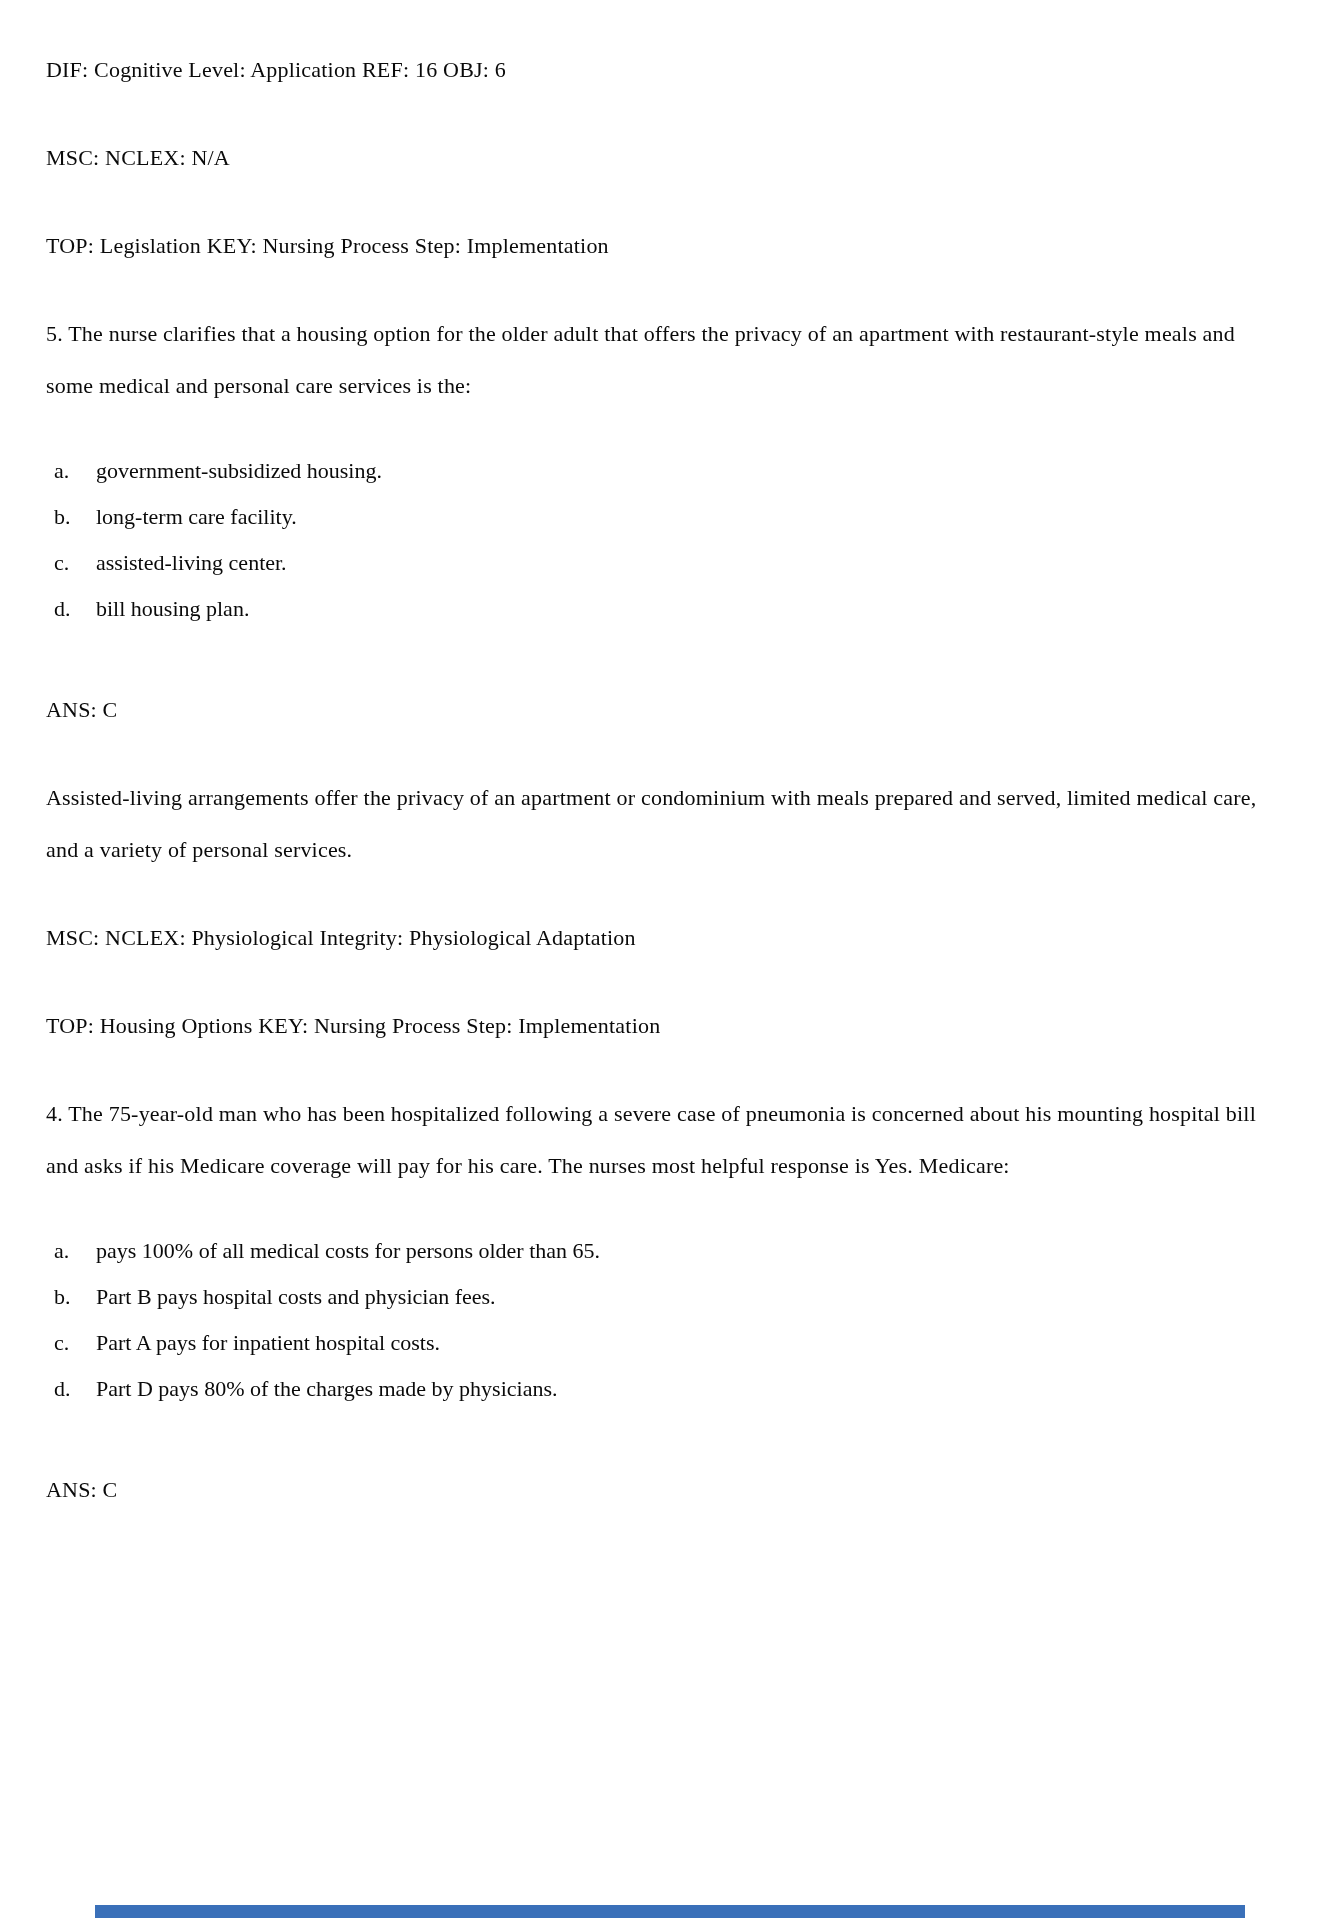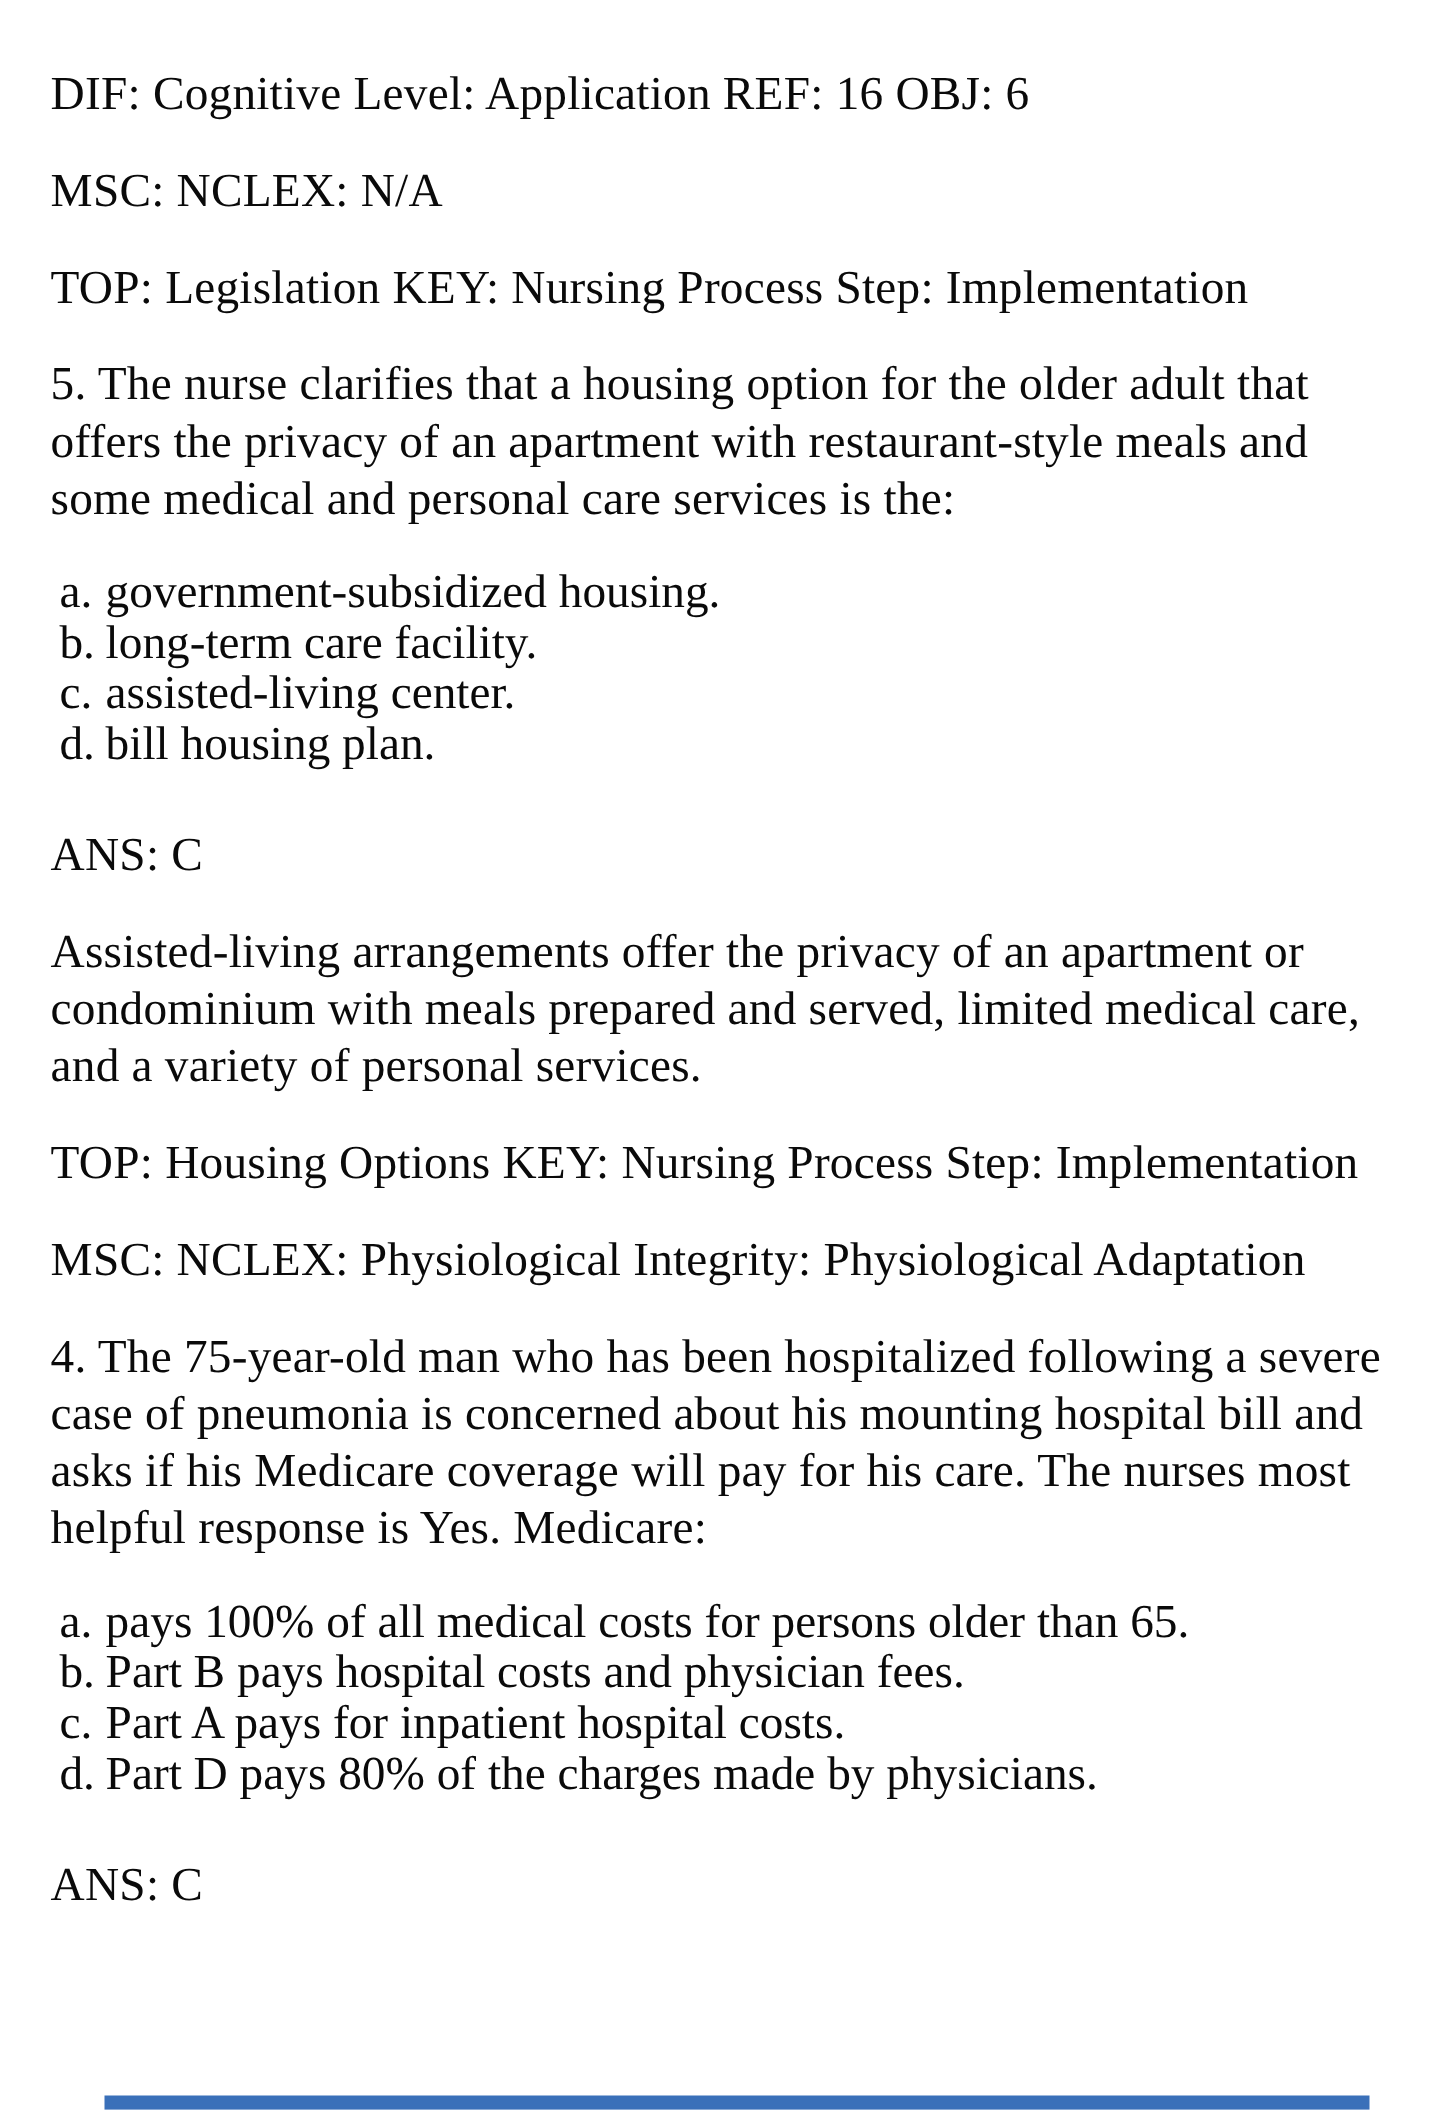--- a/index.html
+++ b/index.html
@@ -10,22 +10,22 @@
     overflow: hidden;
     position: relative;
   }
   .page {
     position: relative;
     width: 1320px;
     height: 1918px;
     background: #ffffff;
     color: #0a0a0a;
     font-family: "Liberation Serif", "DejaVu Serif", serif;
-    font-size: 43px;
-    padding: 60px 50px 0 46px;
+    font-size: 22px;
+    padding: 44px 50px 0 46px;
   }
   .para {
     line-height: 52px;
     margin: 36px 0;
     max-width: 1244px;
     letter-spacing: 0.2px;
   }
   .para:first-child { margin-top: 0; }
   .options {
     list-style: none;
@@ -82,22 +82,22 @@
     <li class="option-row">
       <span class="option-letter">d.</span>
       <span class="option-text">bill housing plan.</span>
     </li>
   </ul>
 
   <p class="para answer-line">ANS: C</p>
 
   <p class="para">Assisted-living arrangements offer the privacy of an apartment or condominium with meals prepared and served, limited medical care, and a variety of personal services.</p>
 
+  <p class="para">MSC: NCLEX: Physiological Integrity: Physiological Adaptation</p>
   <p class="para">TOP: Housing Options KEY: Nursing Process Step: Implementation</p>
-  <p class="para">MSC: NCLEX: Physiological Integrity: Physiological Adaptation</p>
 
   <p class="para">4. The 75-year-old man who has been hospitalized following a severe case of pneumonia is concerned about his mounting hospital bill and asks if his Medicare coverage will pay for his care. The nurses most helpful response is Yes. Medicare:</p>
 
   <ul class="options">
     <li class="option-row">
       <span class="option-letter">a.</span>
       <span class="option-text">pays 100% of all medical costs for persons older than 65.</span>
     </li>
     <li class="option-row">
       <span class="option-letter">b.</span>

